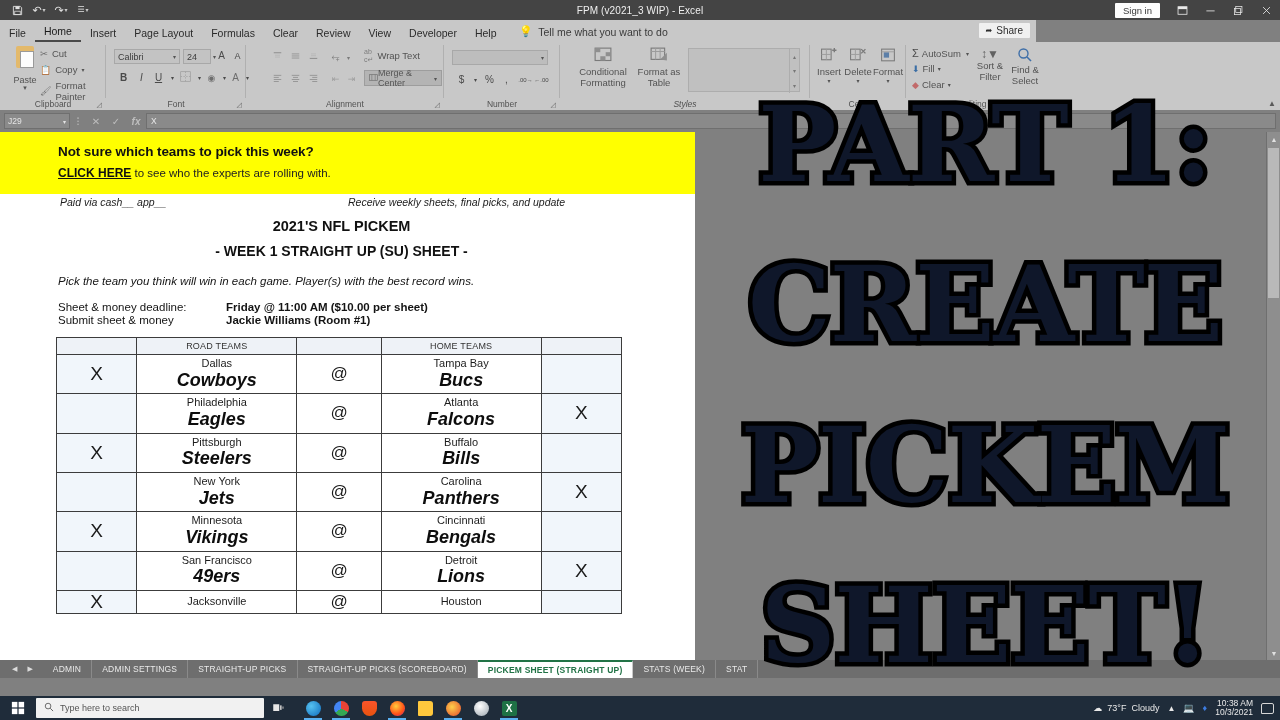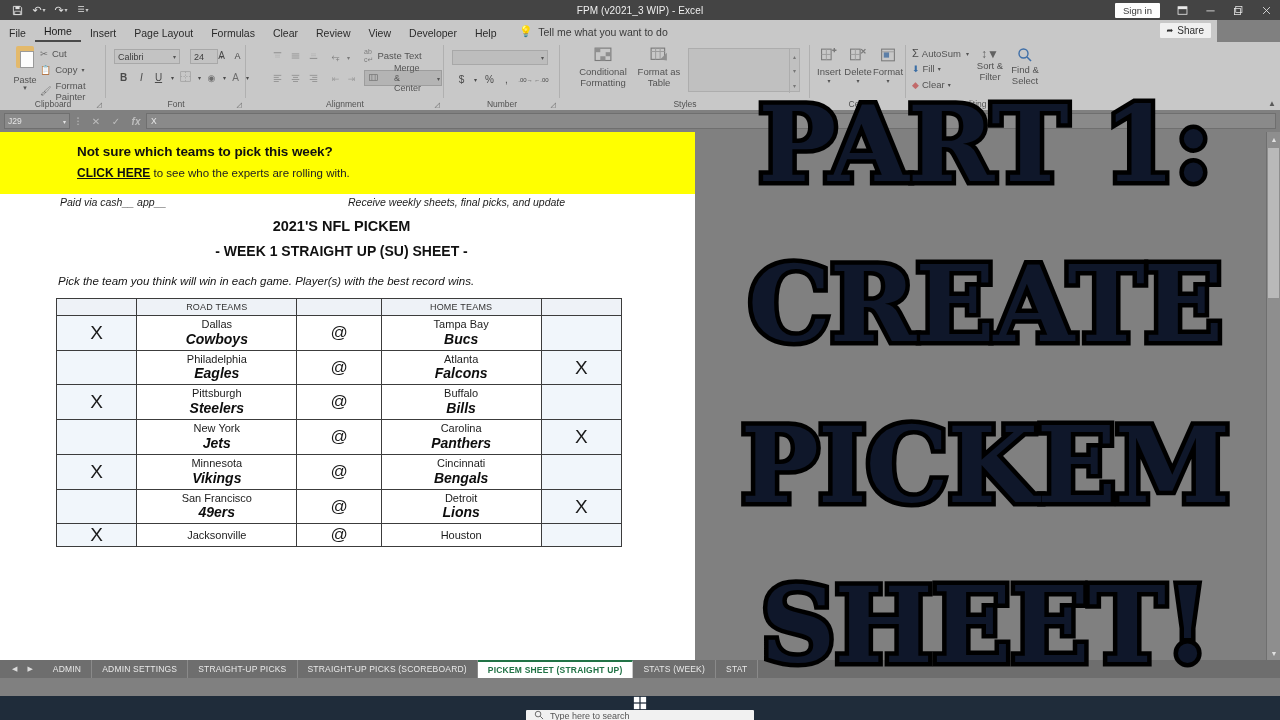--- a/index.html
+++ b/index.html
@@ -40,21 +40,21 @@
   .signin {
     background: #fdfdfd; color: #3a3a3a; font-size: 9.5px;
     padding: 2px 8px; margin-right: 8px; border-radius: 1px;
   }
   .wc { width: 28px; height: 20px; display: flex; align-items: center; justify-content: center;
         font-size: 10px; color: #e9e9e9; }
   .wc svg { display:block; }
 
   
   .tabrow {
-    position: absolute; left: 0; top: 20px; width: 1217px; height: 22px;
+    position: absolute; left: 0; top: 20px; width: 1036px; height: 22px;
     background: #c8c8c8; display: flex; align-items: flex-end;
     font-size: 10.5px; color: #2b2b2b;
   }
   .tab {
     padding: 3px 9px 4px 9px; line-height: 1; position: relative; white-space: nowrap;
   }
   .tab.active { color: #1a1a1a; border-bottom: 2px solid #4a4a4a; font-weight: 400; }
   .tellme { display: flex; align-items: center; gap: 5px; padding: 3px 8px 4px 14px;
             color: #3a3a3a; font-size: 10.5px; font-style: normal; }
   .tellme .bulb { font-size: 11px; }
@@ -103,21 +103,21 @@
   }
   .combo .arr { margin-left:auto; font-size:6px; color:#555; }
   .fbtn { width:15px; height:15px; display:flex; align-items:center; justify-content:center;
           font-size:10px; color:#4a4a4a; }
 
   
   .abtn { width:15px; height:14px; display:flex; align-items:center; justify-content:center; }
 
   .mergebtn {
     background:#b4b4b4; border:1px solid #9d9d9d; height:16px; display:flex;
-    align-items:center; gap:16px; padding:0 4px; font-size:9px; color:#555;
+    align-items:center; gap:0; padding:0 4px; font-size:9px; color:#555;
   }
 
   
   .fbar {
     position:absolute; left:0; top:110px; width:1280px; height:22px;
     background:#808080; display:flex; align-items:center;
   }
   .namebox {
     margin-left:4px; width:66px; height:16px; background:#8a8a8a; border:1px solid #6f6f6f;
     font-size:8.5px; color:#e4e4e4; display:flex; align-items:center; padding:0 3px;
@@ -134,21 +134,21 @@
   .sheet-area {
     position:absolute; left:0; top:132px; width:1280px; height:528px; background:#808080;
     overflow:hidden;
   }
   .doc {
     position:absolute; left:0; top:0; width:695px; height:528px; background:#ffffff;
     overflow:hidden;
   }
 
   .banner {
-    height:62px; background:#ffff00; padding:12px 0 0 77px;
+    height:62px; background:#ffff00; padding:12px 0 0 58px;
   }
   .banner .l1 { font-size:13.5px; font-weight:bold; color:#111; letter-spacing:-.1px; }
   .banner .l2 { font-size:11.5px; color:#222; margin-top:7px; }
   .banner .l2 a { color:#111; text-decoration:underline; font-weight:bold; font-size:12px; }
 
   .nameline { display:flex; padding:8px 0 0 58px; font-size:12px; }
   .nameline .lab { font-weight:bold; color:#111; }
   .nameline .rule { border-bottom:1px solid #2a2a2a; background:#f2f6fa; }
   .subline { display:flex; padding:2px 0 0 60px; font-size:10.5px; font-style:italic; color:#1b1b1b; }
 
@@ -162,21 +162,21 @@
 
   
   .picktbl { margin:11px 0 0 56px; width:566px; border-collapse:collapse; }
   .picktbl td, .picktbl th { border:1px solid #3c3c3c; }
   .picktbl .hdr td { height:17px; background:#eef2f7; font-size:9px; color:#333;
                      text-align:center; font-weight:normal; letter-spacing:.2px; }
   .picktbl .c-pick { width:78px; text-align:center; font-size:19px; color:#1a1a1a; }
   .picktbl .c-team { width:155px; text-align:center; padding:2px 0 3px; }
   .picktbl .c-at   { width:82px; text-align:center; font-size:17px; color:#1a1a1a; font-style:italic;}
   .picktbl .city { font-size:11px; color:#1c1c1c; line-height:1.15; }
-  .picktbl .team { font-size:14px; font-weight:bold; font-style:italic; color:#0d0d0d; line-height:1.15; }
+  .picktbl .team { font-size:18px; font-weight:bold; font-style:italic; color:#0d0d0d; line-height:1.15; }
   .picktbl tr.r-even td { background:#ffffff; }
   .picktbl tr.r-odd  td { background:#f1f6fb; }
   .picktbl tr.r-even td.c-pick, .picktbl tr.r-even td.c-pick2 { background:#f1f6fb; }
   .picktbl tr.r-odd  td.c-team, .picktbl tr.r-odd td.c-at { background:#ffffff; }
 
   
   .vscroll {
     position:absolute; right:0; top:0; width:14px; height:528px; background:#8e8e8e;
     border-left:1px solid #6f6f6f;
   }
@@ -230,21 +230,21 @@
     -webkit-text-stroke: 9px #000;
     paint-order: stroke fill;
     text-shadow:
        0 0 2px #000;
   }
   .ovl-wrap { position:relative; }
 
   
   #taskbar {
     position:absolute; left:0; top:696px; width:1280px; height:24px;
-    background:#1f2c3a; display:flex; align-items:center;flex-direction:column;
+    background:#1f2c3a; display:flex; align-items:center;
   }
   .startbtn { width:36px; height:24px; display:flex; align-items:center; justify-content:center; }
   .searchbox {
     width:228px; height:20px; background:#f1f1f1; border-radius:1px;
     display:flex; align-items:center; gap:6px; padding:0 8px;
     font-size:9px; color:#555;
   }
   .taskview { width:28px; height:24px; display:flex; align-items:center; justify-content:center; }
   .tbicons { display:flex; align-items:center; gap:2px; margin-left:8px; }
   .tbicon { width:26px; height:24px; display:flex; align-items:center; justify-content:center; position:relative; }
@@ -362,21 +362,21 @@
       <div class="rgroup-label">Clipboard</div>
       <div class="dlg">◿</div>
       <div class="sep"></div>
     </div>
 
     <div class="rgroup" style="left:106px; width:140px;">
       <div class="combo" style="position:absolute;left:8px;top:7px;width:66px;">
         <span>Calibri</span>
         <span class="arr">▾</span>
       </div>
-      <div class="combo" style="position:absolute;left:84px;top:7px;width:28px;gap:16px;">
+      <div class="combo" style="position:absolute;left:77px;top:7px;width:28px;gap:16px;">
         <span>24</span>
         <span class="arr">▾</span>
       </div>
       <div class="fbtn" style="position:absolute;left:108px;top:6px;">
         <span>A</span>
       </div>
       <div class="fbtn" style="position:absolute;left:124px;top:6px;font-size:9px;">
         <span>A</span>
       </div>
 
@@ -443,21 +443,21 @@
       </div>
       <div class="abtn" style="position:absolute;left:82px;top:8px;">
         <span style="color:#7a7a7a;font-size:10px">⥆</span>
       </div>
       <div class="abtn" style="position:absolute;left:95px;top:8px;font-size:6px;color:#7a7a7a;">
           <span>▾</span>
         </div>
 
       <div style="position:absolute;left:118px;top:6px;display:flex;align-items:center;gap:4px;">
         <span style="font-size:7px;color:#7d7d7d;line-height:1.1">ab<br>c↵</span>
-        <span class="lbl">Paste Text</span>
+        <span class="lbl">Wrap Text</span>
       </div>
 
       <div class="abtn" style="position:absolute;left:24px;top:30px;">
         <span><svg width="11" height="10" viewBox="0 0 16 16">
               <rect x="2" y="3" width="12" height="1.3" fill="#8d8d8d"></rect>
               <rect x="2" y="6.3" width="8" height="1.3" fill="#8d8d8d"></rect>
               <rect x="2" y="9.6" width="12" height="1.3" fill="#8d8d8d"></rect>
               <rect x="2" y="12.9" width="8" height="1.3" fill="#8d8d8d"></rect>
             </svg></span>
       </div>
@@ -542,21 +542,21 @@
             </svg></span>
         <div class="lbl" style="line-height:1.15;">Format as Table</div>
       </div>
       <div style="position:absolute;left:128px;top:6px;width:112px;height:44px;background:#c0c0c0;border:1px solid #adadad;">
         <div style="position:absolute;right:0;top:0;width:10px;height:44px;border-left:1px solid #adadad;color:#777;font-size:6px;display:flex;flex-direction:column;align-items:center;justify-content:space-around;">
           <span>▴</span>
           <span>▾</span>
           <span>▾</span>
         </div>
       </div>
-      <div class="rgroup-label" style="width:250px;">Styles</div>
+      <div class="rgroup-label" style="width:250px;font-style:italic;">Styles</div>
       <div class="sep"></div>
     </div>
 
     <div class="rgroup" style="left:810px; width:96px;">
       <div style="position:absolute;left:4px;top:5px;width:30px;text-align:center;">
         <span><svg width="18" height="17" viewBox="0 0 16 16">
               <rect x="1" y="2" width="9" height="10" fill="none" stroke="#7a7a7a" stroke-width="1"></rect>
               <path d="M1 7h9M5.5 2v10" stroke="#9c9c9c" stroke-width=".9"></path>
               <path d="M11 3h4M13 1v4" stroke="#7a7a7a" stroke-width="1.3"></path>
             </svg></span>
@@ -645,20 +645,30 @@
 
       <div class="subline">
         <span style="width:288px;">Paid via cash__  app__</span>
         <span>Receive weekly sheets, final picks, and update</span>
       </div>
 
       <div class="doc-title">2021'S NFL PICKEM</div>
       <div class="doc-sub">- WEEK 1 STRAIGHT UP (SU) SHEET -</div>
       <div class="doc-note">Pick the team you think will win in each game. Player(s) with the best record wins.</div>
 
+      <div class="deadline">
+        <div class="row">
+          <span class="k">Sheet &amp; money deadline:</span>
+          <span class="v">Friday @ 11:00 AM ($10.00 per sheet)</span>
+        </div>
+        <div class="row">
+          <span class="k">Submit sheet &amp; money</span>
+          <span class="v">Jackie Williams (Room #1)</span>
+        </div>
+      </div>
 
       <table class="picktbl">
         <tbody>
           <tr class="hdr">
             <td></td>
             <td>ROAD TEAMS</td>
             <td></td>
             <td>HOME TEAMS</td>
             <td></td>
           </tr>

